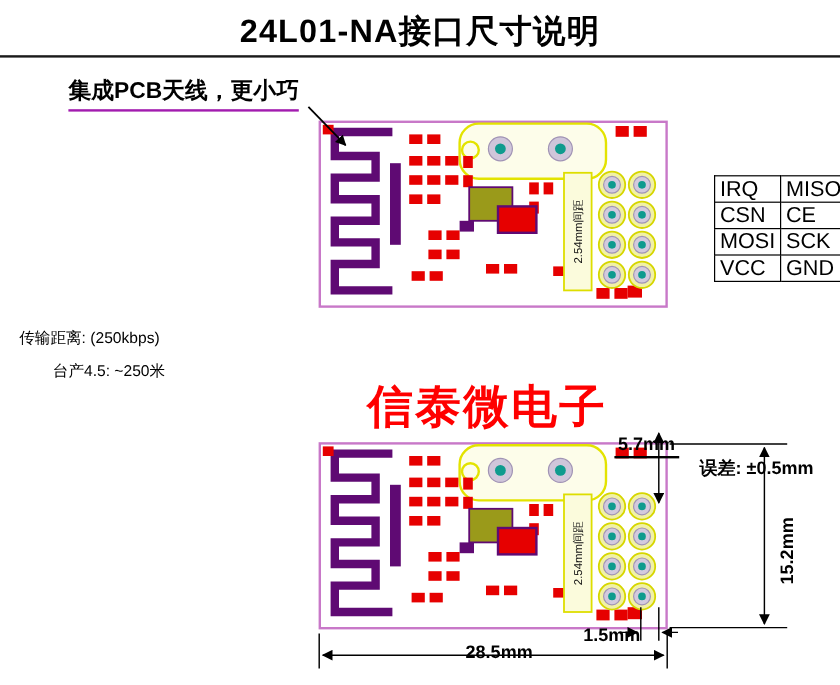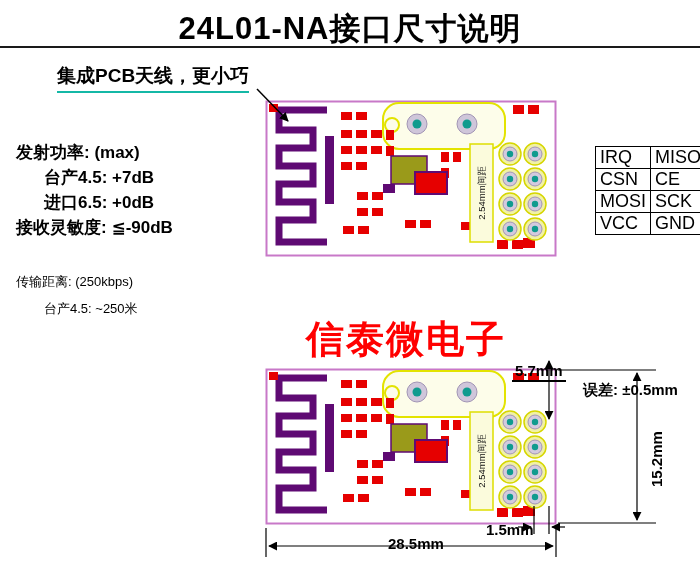--- a/index.html
+++ b/index.html
@@ -2,26 +2,26 @@
 <html><head>
 <meta charset="utf-8">
 <style>
   html,body { margin:0; padding:0; background:#fff; }
   .page {
     position:relative; width:700px; height:571px; background:#ffffff;
     font-family:"Liberation Sans","DejaVu Sans",sans-serif; color:#000; overflow:hidden;
   }
   .title {
     position:absolute; top:8px; left:0; width:100%; text-align:center;
-    font-size:31px; font-weight:bold; letter-spacing:1px;
+    font-size:27px; font-weight:bold; letter-spacing:1px;
   }
   .title-rule { position:absolute; top:46px; left:0; width:700px; height:2px; background:#1a1a1a; }
   .feature {
     position:absolute; left:57px; top:63px; font-size:19px; font-weight:bold;
-    border-bottom:2px solid #14b8a6; padding-bottom:2px;
+    border-bottom:2px solid #a21caf; padding-bottom:2px;
   }
   .specs-1 { position:absolute; left:16px; top:140px; font-size:17px; font-weight:bold; }
   .specs-1 .spec-line { height:25px; line-height:25px; white-space:nowrap; }
   .specs-2 { position:absolute; left:16px; top:268px; font-size:13px; font-weight:normal; }
   .specs-2 .spec-line { height:27px; line-height:27px; white-space:nowrap; }
   .indent { padding-left:28px; }
   .pin-table { position:absolute; left:559px; top:146px; border-collapse:collapse; font-size:18px;margin-left:36px; }
   .pin-table td { border:1px solid #000; width:62px; height:21px; padding:0 4px; background:#fff; }
   .watermark {
     position:absolute; left:306px; top:270px; font-size:38px; font-weight:bold;
@@ -42,26 +42,20 @@
 </head>
 <body>
 
 <div class="page">
 
   <div class="title">24L01-NA接口尺寸说明</div>
   <div class="title-rule"></div>
 
   <div class="feature">集成PCB天线，更小巧</div>
 
-  <div class="specs-1">
-    <div class="spec-line">发射功率: (max)</div>
-    <div class="spec-line indent">台产4.5: +7dB</div>
-    <div class="spec-line indent">进口6.5: +0dB</div>
-    <div class="spec-line">接收灵敏度: ≦-90dB</div>
-  </div>
 
   <div class="specs-2">
     <div class="spec-line">传输距离: (250kbps)</div>
     <div class="spec-line indent">台产4.5: ~250米</div>
   </div>
 
   <table class="pin-table">
     <tbody>
         <tr>
       <td>IRQ</td>

